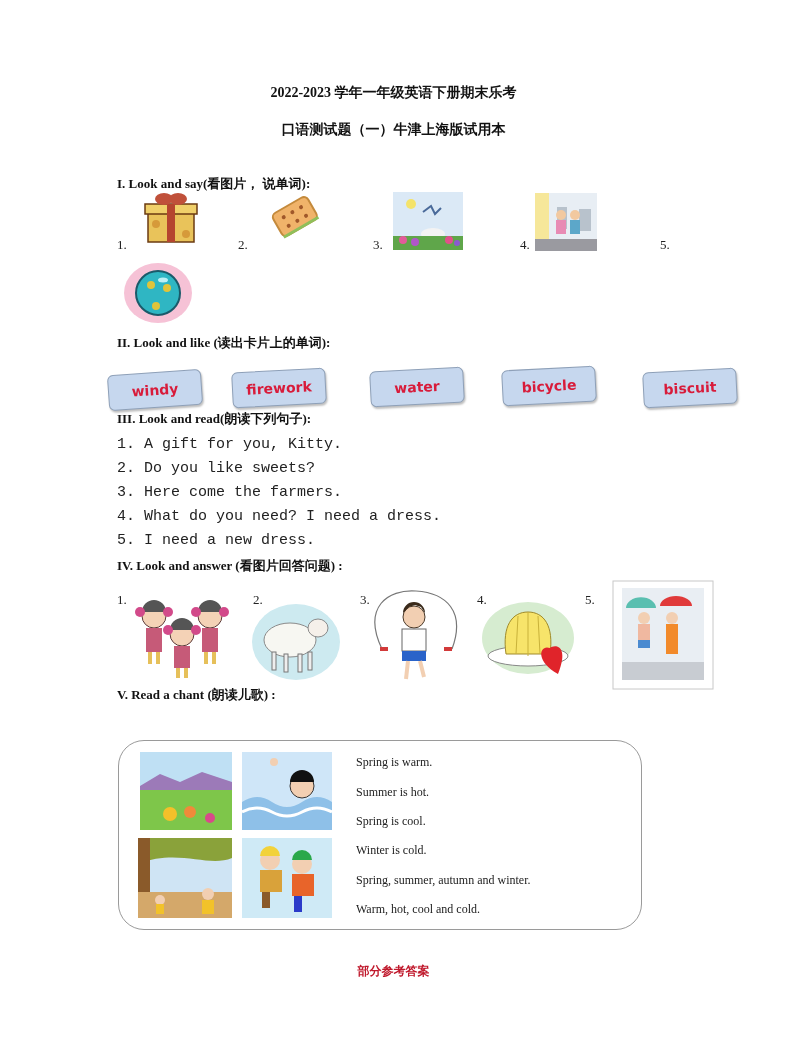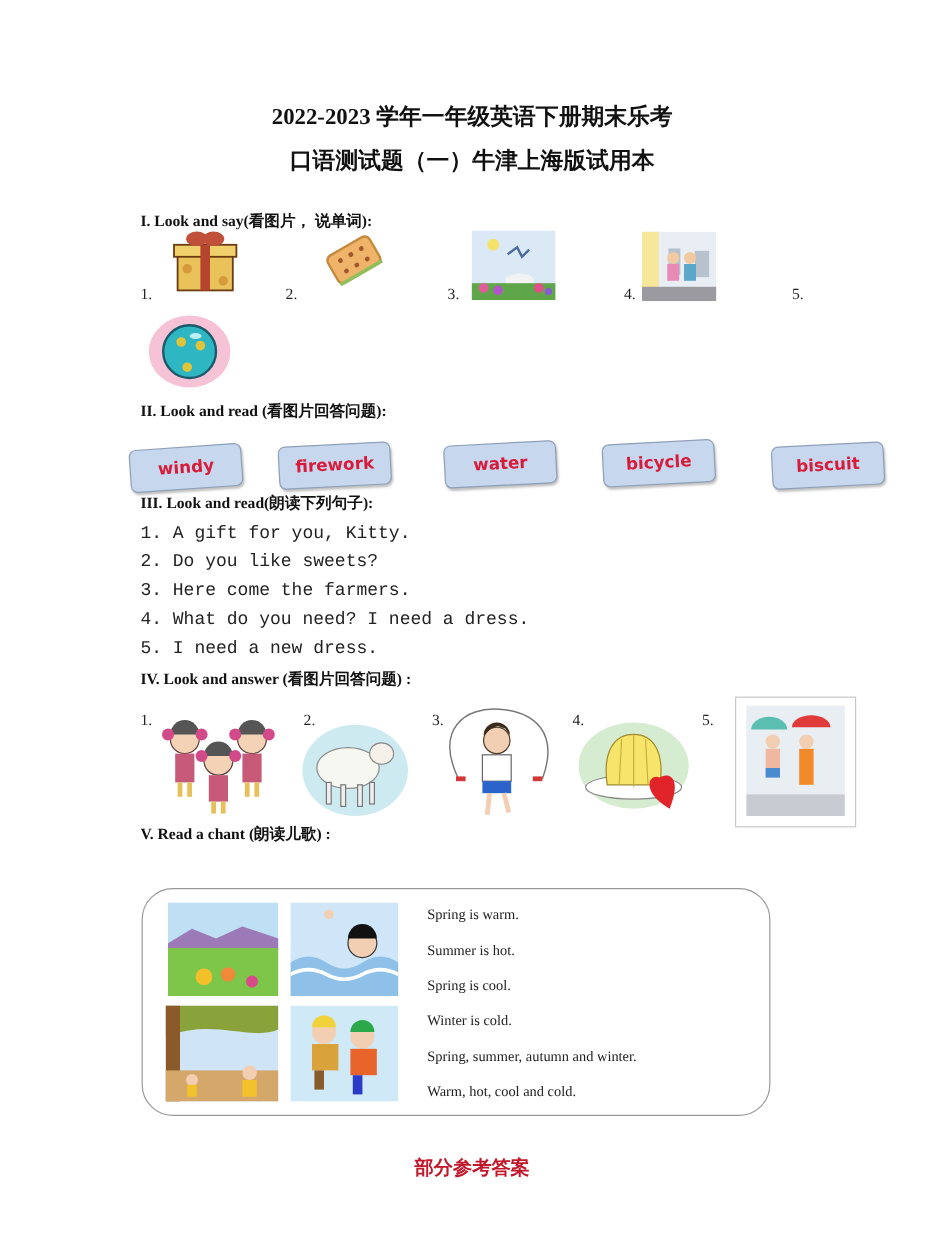--- a/index.html
+++ b/index.html
@@ -1,30 +1,30 @@
 <!DOCTYPE html>
 <html><head>
 <meta charset="utf-8">
 <style>
   html, body { margin:0; padding:0; background:#ffffff; }
   body { width:787px; height:1037px; position:relative; overflow:hidden;
          font-family:"Liberation Serif","DejaVu Serif",serif; color:#111; }
   .abs { position:absolute; }
-  .title { left:0; width:787px; text-align:center; font-weight:bold; font-size:19px; color:#111; }
+  .title { left:0; width:787px; text-align:center; font-weight:bold; font-size:14px; color:#111; }
   .sec { font-weight:bold; font-size:13px; left:117px; }
   .num { font-size:13px; color:#222; }
   .pic { position:absolute; }
   .card { position:absolute; width:92px; height:34px; background:#c6d7ee; border:1px solid #8ea0b8;
           border-radius:6px; box-shadow:1px 2px 2px rgba(0,0,0,0.25);
           display:flex; align-items:center; justify-content:center;
           font-family:"DejaVu Sans","Liberation Sans",sans-serif; font-weight:bold; font-size:14px; color:#d81b3a; }
   .sent { left:117px; font-size:15px; color:#222;font-family:Liberation Mono, monospace; }
   .chant-box { left:118px; top:740px; width:522px; height:188px; border:1px solid #9a9a9a; border-radius:26px; }
   .chant-line { left:356px; font-size:12px; color:#222; }
-  .answers { left:0; width:787px; text-align:center; top:963px; font-weight:bold; font-size:16px; color:#c0192c;
+  .answers { left:0; width:787px; text-align:center; top:963px; font-weight:bold; font-size:12px; color:#c0192c;
              font-family:"DejaVu Sans","Liberation Sans",sans-serif; }
 </style>
 </head>
 <body>
 
 <div class="abs title" style="top:84px;">2022-2023 学年一年级英语下册期末乐考</div>
 <div class="abs title" style="top:121px;">口语测试题（一）牛津上海版试用本</div>
 
 <div class="abs sec" style="top:160px;margin-top:15px;">I.  Look and say(看图片， 说单词):</div>
 
@@ -82,21 +82,21 @@
 <div class="abs num" style="left:660px;top:237px;">5.</div>
 <svg class="pic" style="left:123px;top:262px;" width="70" height="62">
   <ellipse cx="35" cy="31" rx="34" ry="30" fill="#f6c2d6"></ellipse>
   <circle cx="35" cy="31" r="22" fill="#2fb6c3" stroke="#1a5a6a" stroke-width="2"></circle>
   <circle cx="28" cy="23" r="4" fill="#e0c43a"></circle>
     <circle cx="44" cy="26" r="4" fill="#e0c43a"></circle>
     <circle cx="33" cy="44" r="4" fill="#e0c43a"></circle>
   <ellipse cx="40" cy="18" rx="5" ry="2.5" fill="#bdf0f5"></ellipse>
 </svg>
 
-<div class="abs sec" style="top:334px;">II.  Look and read (看图片回答问题):</div>
+<div class="abs sec" style="top:334px;">II.  Look and like (读出卡片上的单词):</div>
 <div class="card" style="left:108px;top:372px;transform:rotate(-4deg);">windy</div>
 <div class="card" style="left:232px;top:370px;transform:rotate(-3deg);">firework</div>
 <div class="card" style="left:370px;top:369px;transform:rotate(-3deg);">water</div>
 <div class="card" style="left:502px;top:368px;transform:rotate(-3deg);">bicycle</div>
 <div class="card" style="left:643px;top:370px;transform:rotate(-3deg);">biscuit</div>
 
 <div class="abs sec" style="top:410px;">III.  Look and read(朗读下列句子):</div>
 <div class="abs sent" style="top:436px;">1. A gift for you, Kitty.</div>
 <div class="abs sent" style="top:460px;">2. Do you like  sweets?</div>
 <div class="abs sent" style="top:484px;">3. Here come the farmers.</div>

